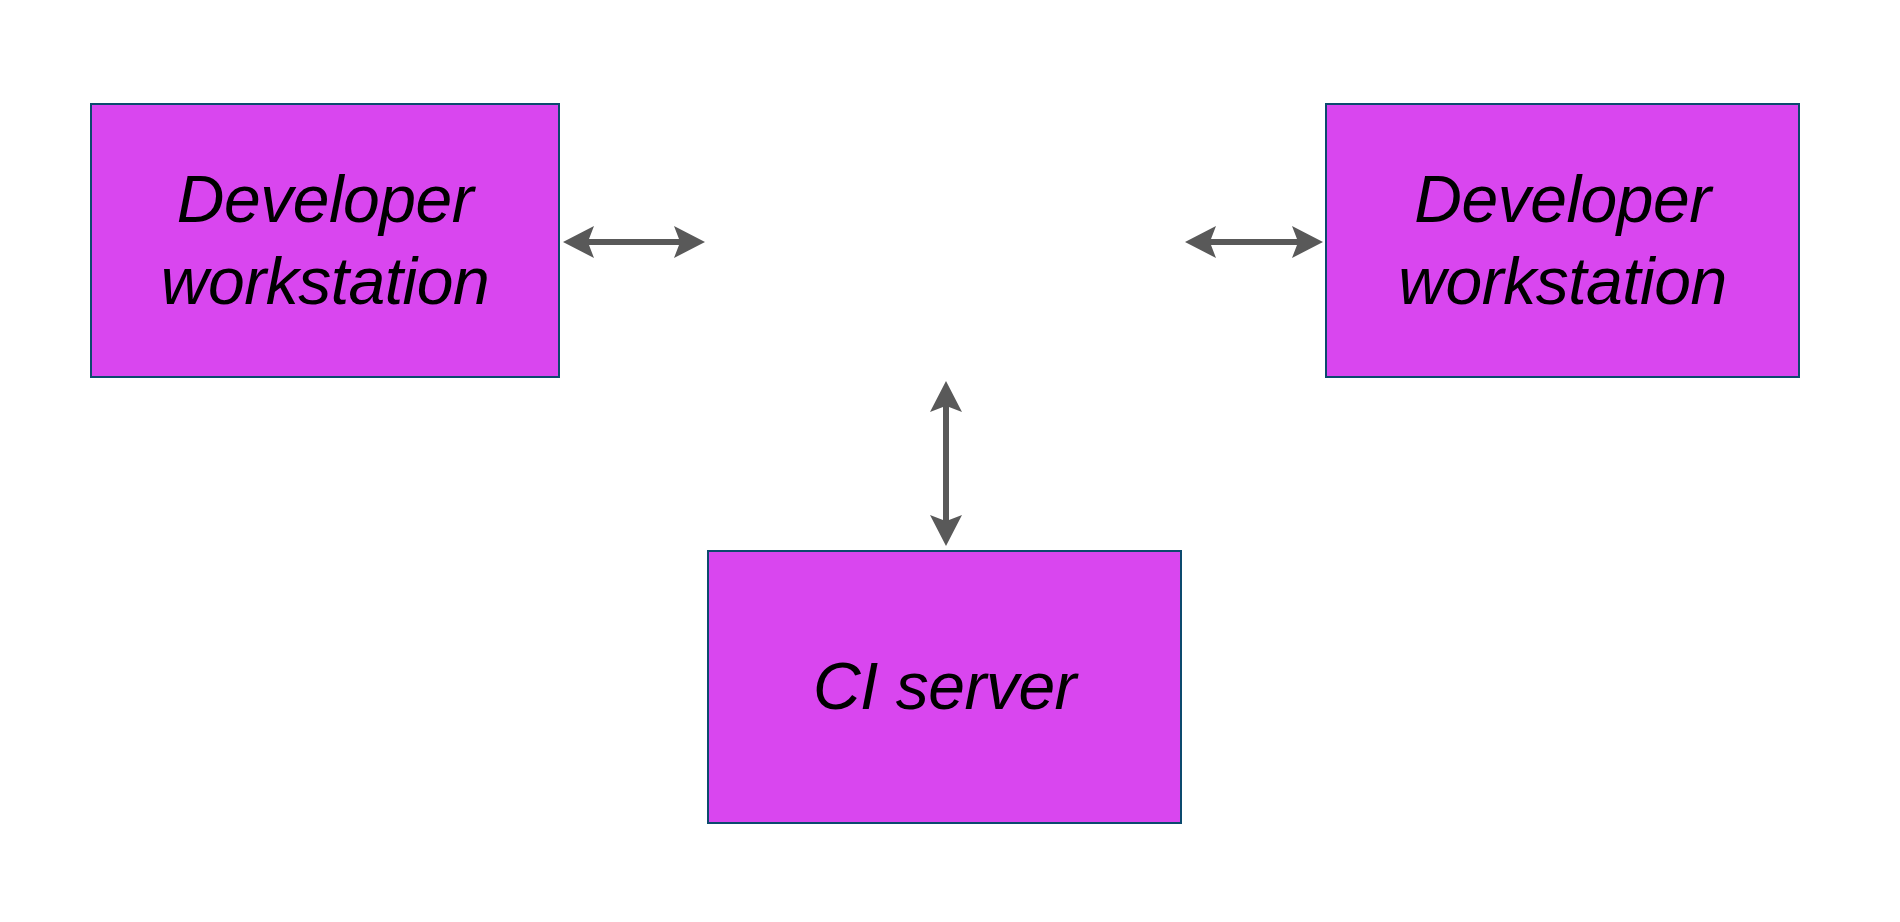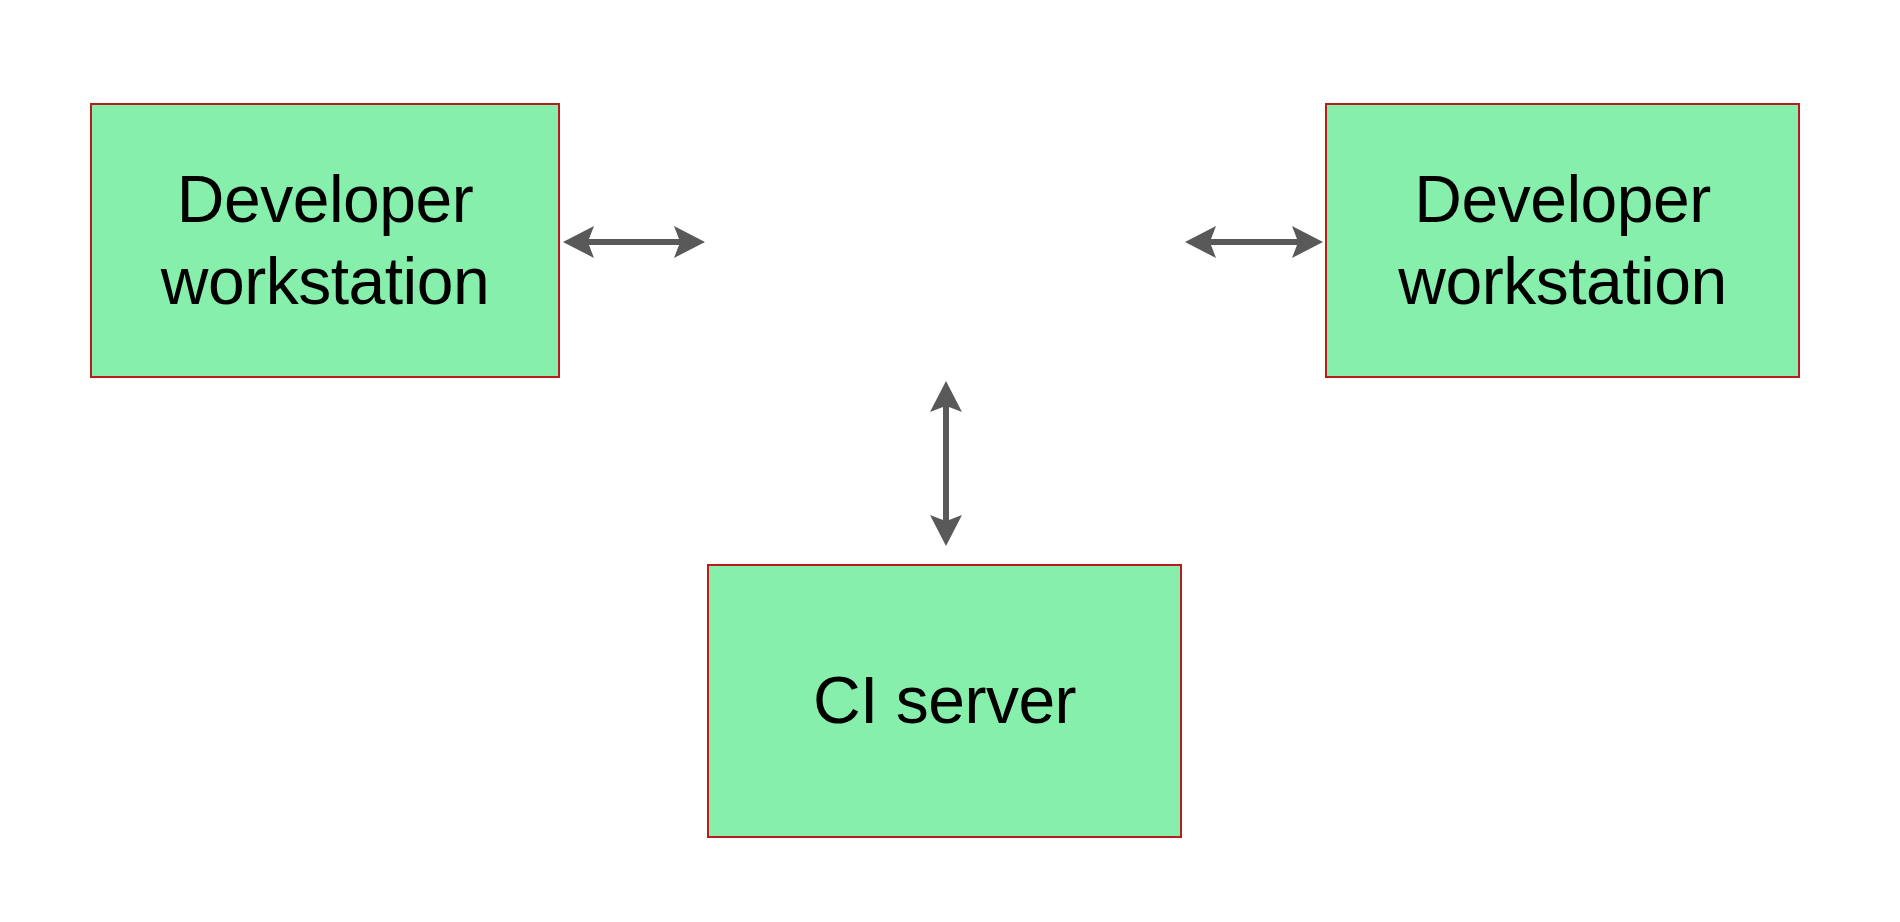--- a/index.html
+++ b/index.html
@@ -15,41 +15,42 @@
   }
   #canvas {
     position: relative;
     width: 1900px;
     height: 922px;
     background: #ffffff;
   }
   .node {
     position: absolute;
     box-sizing: border-box;
-    background: #86efac;
-    border: 2px solid #b91c1c;
+    background: #d946ef;
+    border: 2px solid #0c4a6e;
     display: flex;
     align-items: center;
     justify-content: center;
     text-align: center;
+    font-style: italic;
   }
   .node-label {
     font-family: "Liberation Sans", sans-serif;
     font-size: 66px;
     line-height: 1.24;
     color: #000000;
     font-weight: 400;
     letter-spacing: -0.5px;
     white-space: pre-line;
     padding: 0 4px;
   }
   #node-dev-left  { left: 90px;   top: 103px; width: 470px; height: 275px; }
   #node-shared    { left: 707px;  top: 103px; width: 475px; height: 275px; }
   #node-dev-right { left: 1325px; top: 103px; width: 475px; height: 275px; }
-  #node-ci        { left: 707px;  top: 564px; width: 475px; height: 274px; }
+  #node-ci        { left: 707px;  top: 550px; width: 475px; height: 274px; }
 
   .edge {
     position: absolute;
     overflow: visible;
   }
   #edge-left-shared  { left: 560px;  top: 214px; width: 148px; height: 56px; }
   #edge-shared-right { left: 1182px; top: 214px; width: 144px; height: 56px; }
   #edge-shared-ci    { left: 918px;  top: 378px; width: 56px;  height: 171px; }
 </style>
 </head>

